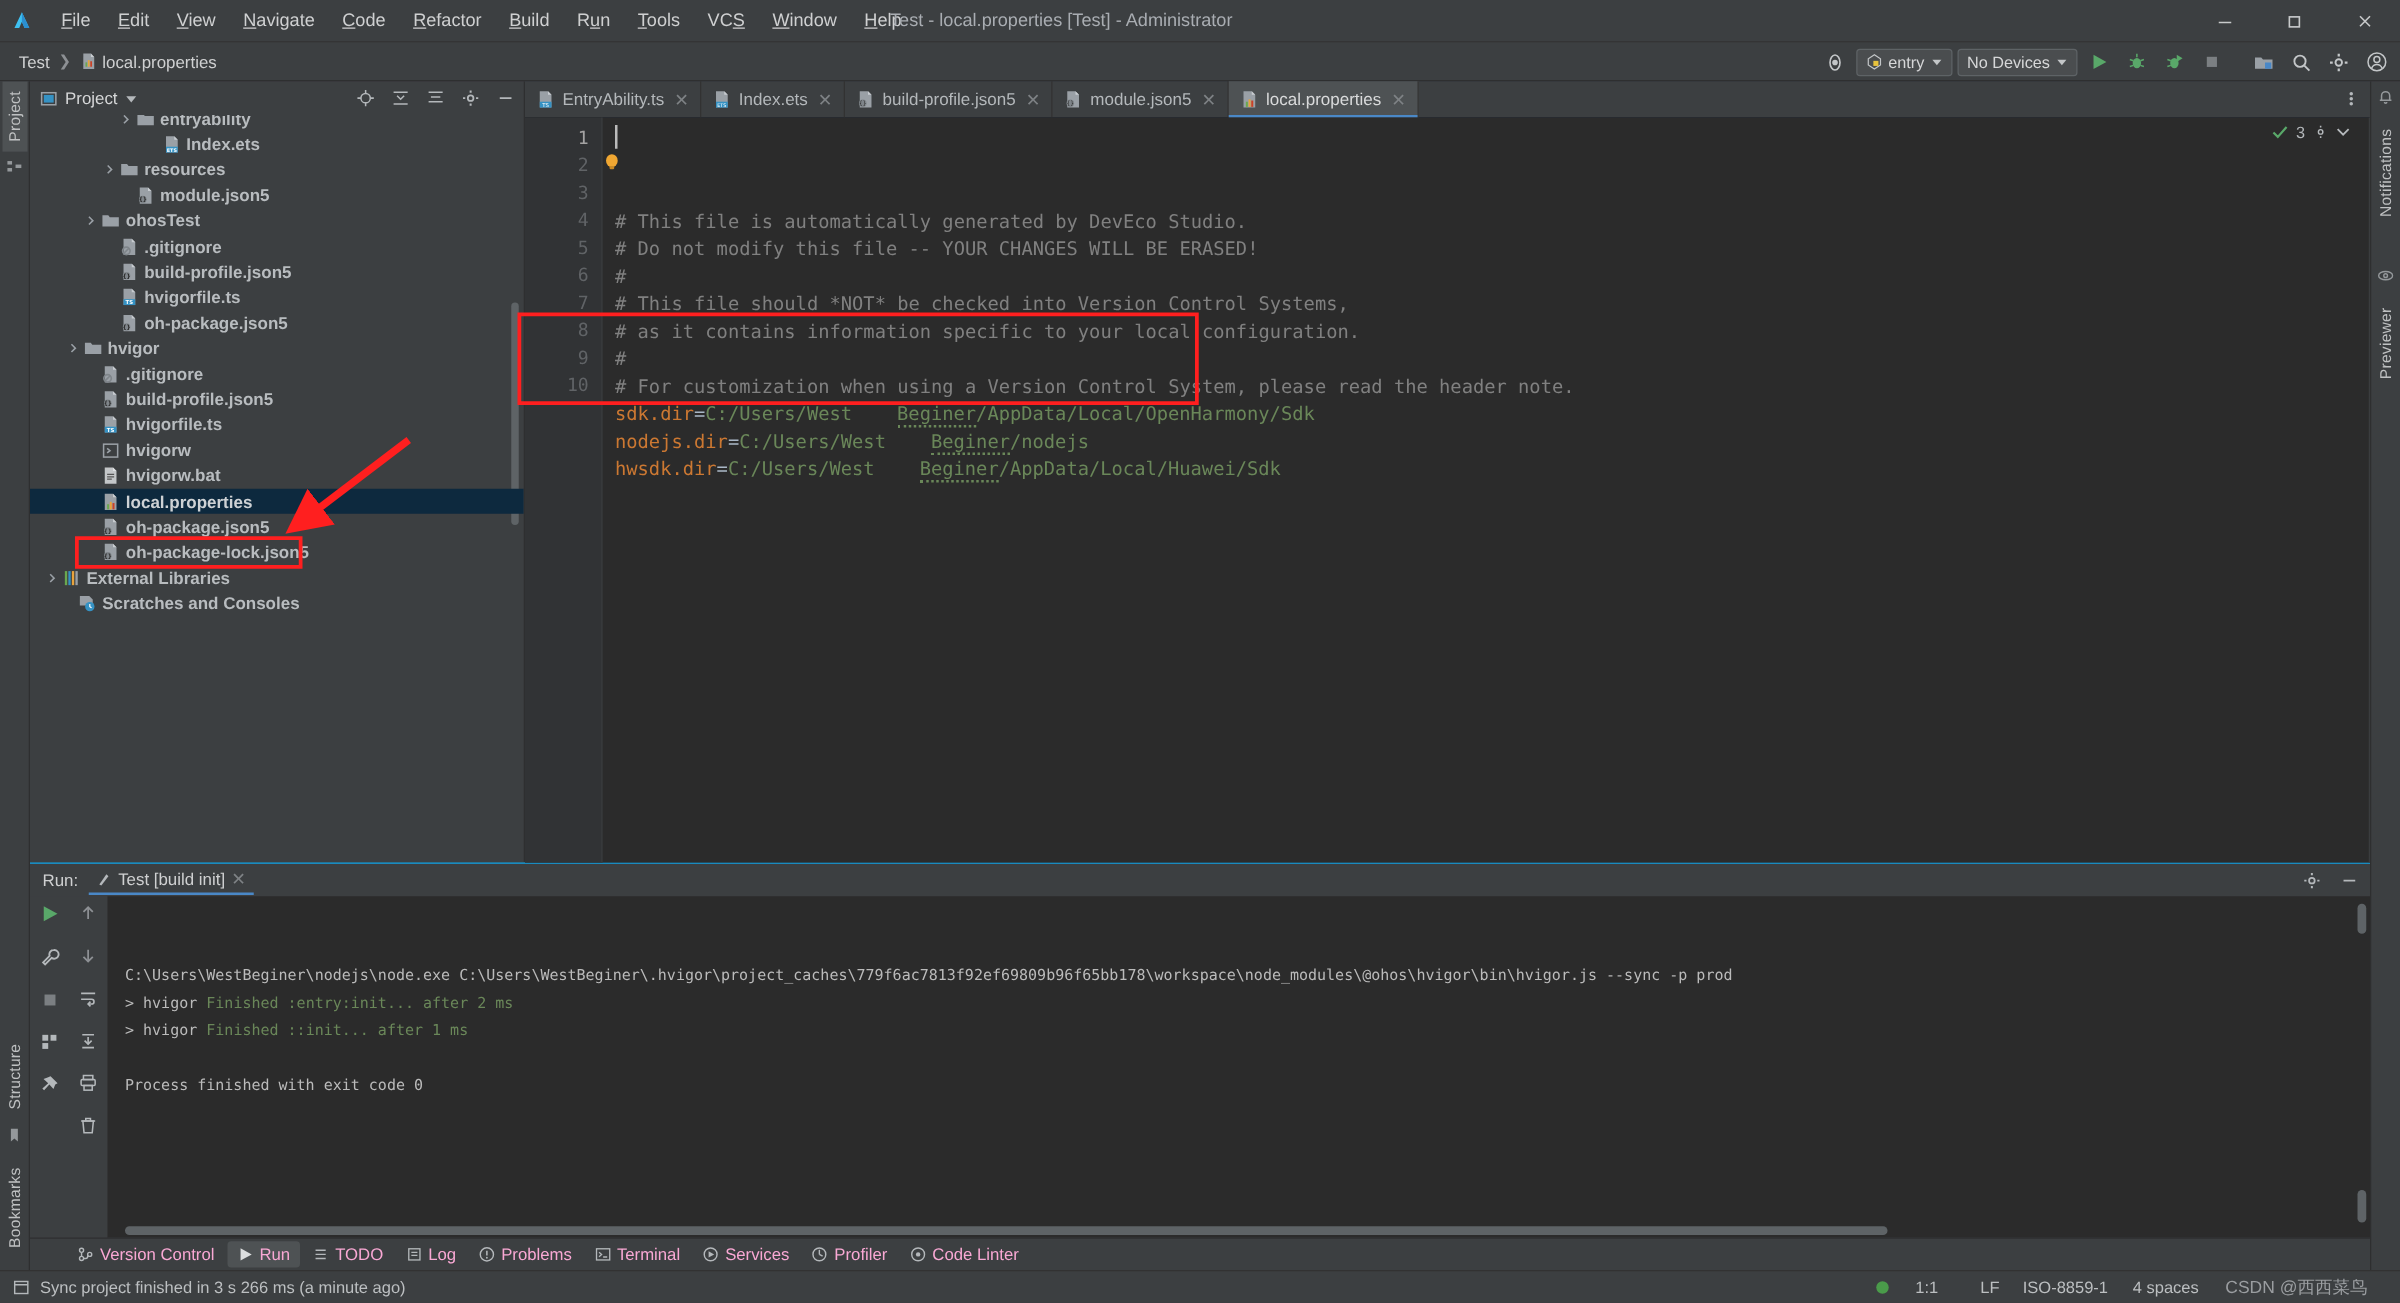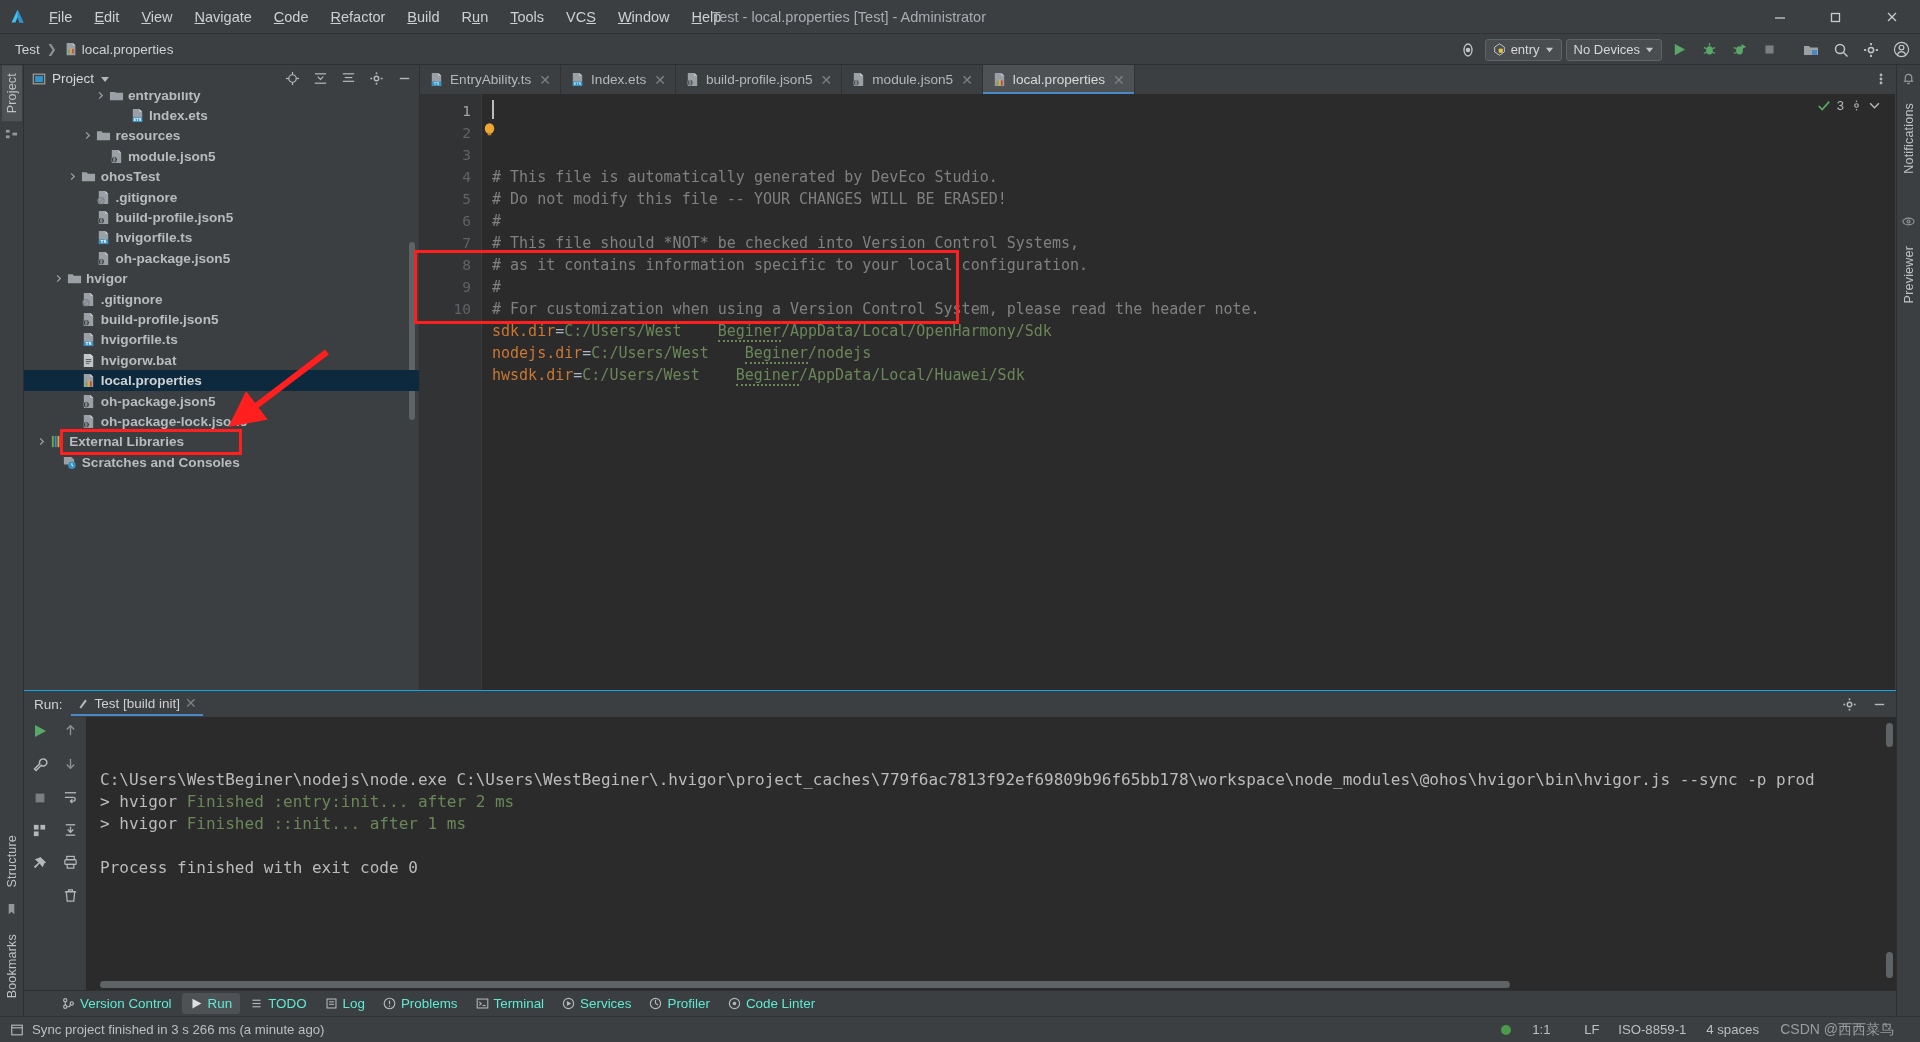--- a/index.html
+++ b/index.html
@@ -143,30 +143,30 @@
     padding:3px 6px; border-bottom:2px solid #4a88c7;
   }
   .runhead .rspacer { flex:1; }
   .runhead .rb { width:22px; height:22px; display:flex; align-items:center; justify-content:center; }
 
   .runbody { flex:1; display:flex; min-height:0; }
   .rungutter { width:62px; background:#3c3f41; flex:none; display:flex; }
   .rg-col { width:31px; display:flex; flex-direction:column; align-items:center; padding-top:6px; gap:14px; }
   .console {
     flex:1; background:#2b2b2b; font-family:"DejaVu Sans Mono", monospace;
-    font-size:16px; line-height:22px; padding:8px 0 0 14px; position:relative; overflow:hidden; white-space:pre;
+    font-size:12px; line-height:22px; padding:8px 0 0 14px; position:relative; overflow:hidden; white-space:pre;
   }
   .o-white { color:#bbbbbb; }
   .o-green { color:#6a8759; }
   .conscroll { position:absolute; right:3px; width:7px; background:#5e6366; border-radius:4px; }
   .hscroll { position:absolute; left:14px; bottom:2px; height:7px; background:#5e6366; border-radius:4px; }
 
   
   .twbar { height:26px; background:#3c3f41; display:flex; align-items:center; padding-left:30px; gap:2px; flex:none; border-top:1px solid #2e2f30; }
-  .twitem { display:flex; align-items:center; gap:5px; font-size:13.4px; color:#5eead4; padding:3px 8px; border-radius:3px; }
+  .twitem { display:flex; align-items:center; gap:5px; font-size:13.4px; color:#f9a8d4; padding:3px 8px; border-radius:3px; }
   .twitem.active { background:#4e5254; }
 
   
   .statusbar {
     height:26px; background:#3c3f41; display:flex; align-items:center; padding:0 8px 0 10px;
     font-size:13.2px; color:#bcbfc1; flex:none; border-top:1px solid #323232; position:relative;
   }
   .statusbar .sright { position:absolute; right:10px; display:flex; align-items:center; gap:14px; }
   .watermark { color:#9a9da0; font-size:14px; }
 
@@ -578,20 +578,31 @@
                 <span class="tw"></span>
                 <span class="fic">
                   <svg width="15" height="15" viewBox="0 0 16 16">
                     <path d="M3 1h7l3 3v11H3z" fill="#9aa0a6"></path>
                     <path d="M10 1l3 3h-3z" fill="#c8ccd0"></path>
                     <rect x="3" y="10" width="10" height="5" fill="#3592c4"></rect>
                     <text x="8" y="14.2" font-size="4.6" fill="#fff" text-anchor="middle" font-family="DejaVu Sans">TS</text>
                   </svg>
                 </span>
                 <span class="lbl">hvigorfile.ts</span>
+              </div>
+              <div class="row">
+                <span style="width:41.699999999999996px;flex:none"></span>
+                <span class="tw"></span>
+                <span class="fic">
+                  <svg width="15" height="15" viewBox="0 0 16 16">
+                    <rect x="2" y="2.5" width="12" height="11" fill="none" stroke="#9aa0a6" stroke-width="1.3"></rect>
+                    <polyline points="5,6 7.5,8 5,10" fill="none" stroke="#9aa0a6" stroke-width="1.3"></polyline>
+                  </svg>
+                </span>
+                <span class="lbl">hvigorw</span>
               </div>
               <div class="row">
                 <span style="width:41.699999999999996px;flex:none"></span>
                 <span class="tw"></span>
                 <span class="fic">
                   <svg width="15" height="15" viewBox="0 0 16 16">
                     <path d="M3 1h7l3 3v11H3z" fill="#c3c6c8"></path>
                     <path d="M10 1l3 3h-3z" fill="#e0e2e4"></path>
                     <line x1="5" y1="7" x2="11" y2="7" stroke="#555" stroke-width="1"></line>
                     <line x1="5" y1="9" x2="11" y2="9" stroke="#555" stroke-width="1"></line>

